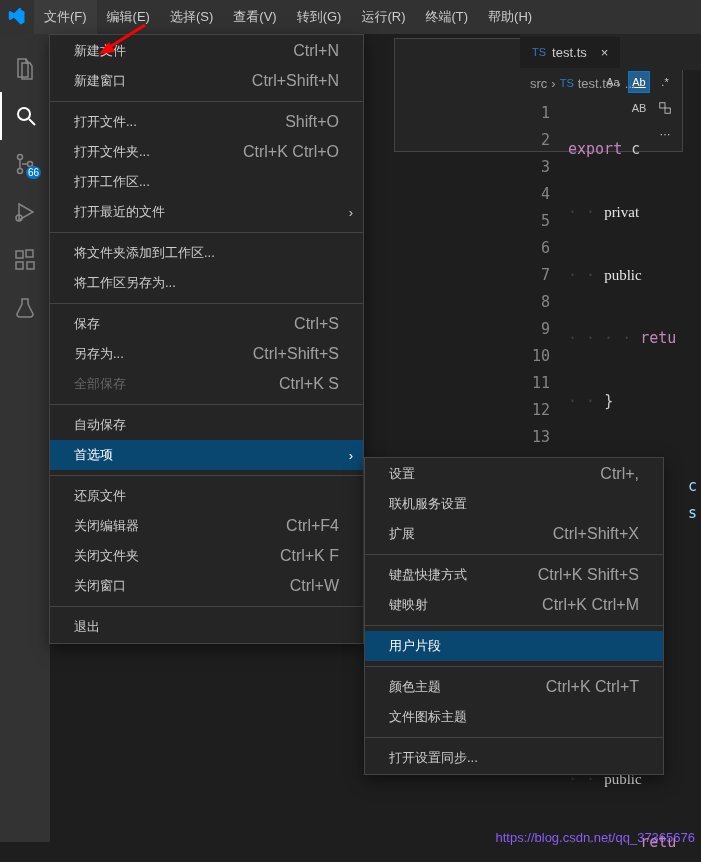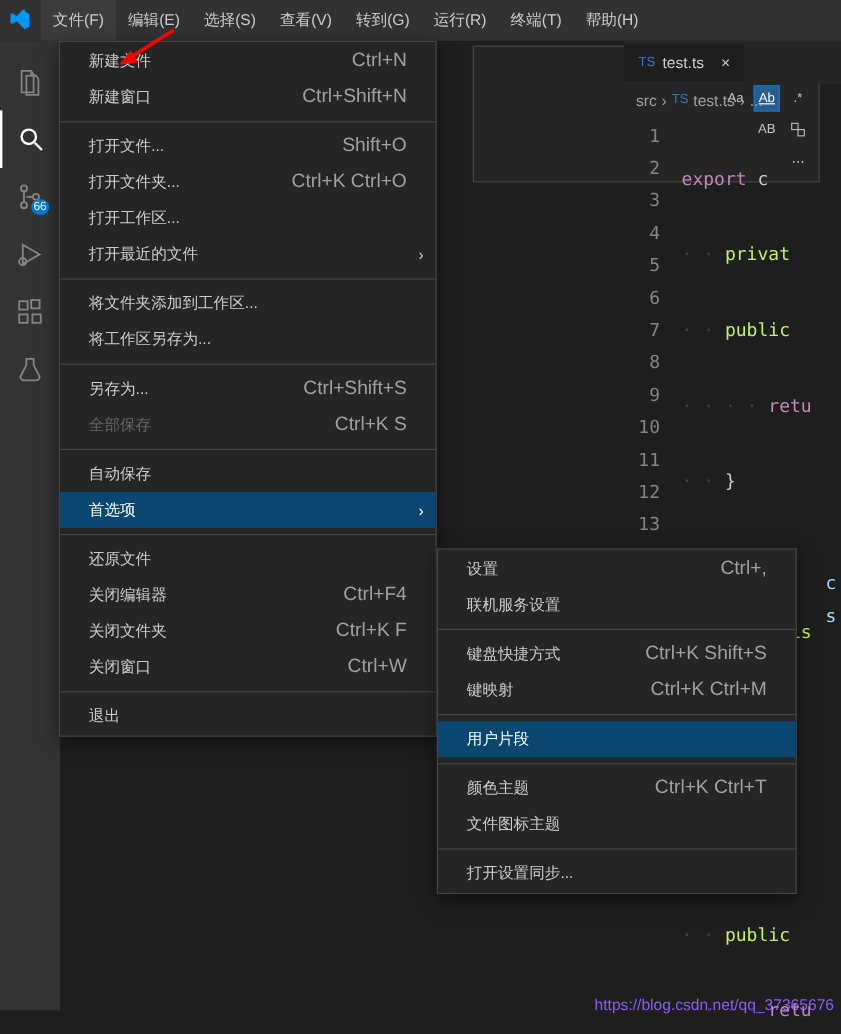--- a/index.html
+++ b/index.html
@@ -133,21 +133,21 @@
     }
     .gutter {
       width: 48px;
       text-align: right;
       color: #858585;
       padding-right: 18px;
     }
     .gutter div, .code div { height: 27px; line-height:27px; }
     .code { flex: 1; white-space: pre; }
     .kw { color: #c586c0; }
-    .kw2 { color: #bef264; }
+    .kw2 { color: #e5e5e5; font-family: Liberation Serif, serif; }
     .id { color: #9cdcfe; }
     .punc { color: #cccccc; }
     .guide { color: #404040; }
 
     .arrow-annotation {
       position: absolute;
       left: 95px; top: 20px;
       z-index: 20; pointer-events:none;
     }
 
@@ -344,20 +344,24 @@
     </div>
     <div class="dd-sep"></div>
     <div class="dd-item">
       <span>将文件夹添加到工作区...</span>
     </div>
     <div class="dd-item">
       <span>将工作区另存为...</span>
     </div>
     <div class="dd-sep"></div>
     <div class="dd-item">
+      <span>保存</span>
+      <span class="dd-shortcut">Ctrl+S</span>
+    </div>
+    <div class="dd-item">
       <span>另存为...</span>
       <span class="dd-shortcut">Ctrl+Shift+S</span>
     </div>
     <div class="dd-item disabled">
       <span>全部保存</span>
       <span class="dd-shortcut">Ctrl+K S</span>
     </div>
     <div class="dd-sep"></div>
     <div class="dd-item">
       <span>自动保存</span>
@@ -388,20 +392,24 @@
     </div>
   </div>
 <div class="dropdown dropdown-2" id="pref-menu">
     <div class="dd-item">
       <span>设置</span>
       <span class="dd-shortcut">Ctrl+,</span>
     </div>
     <div class="dd-item">
       <span>联机服务设置</span>
     </div>
+    <div class="dd-item">
+      <span>扩展</span>
+      <span class="dd-shortcut">Ctrl+Shift+X</span>
+    </div>
     <div class="dd-sep"></div>
     <div class="dd-item">
       <span>键盘快捷方式</span>
       <span class="dd-shortcut">Ctrl+K Shift+S</span>
     </div>
     <div class="dd-item">
       <span>键映射</span>
       <span class="dd-shortcut">Ctrl+K Ctrl+M</span>
     </div>
     <div class="dd-sep"></div>

